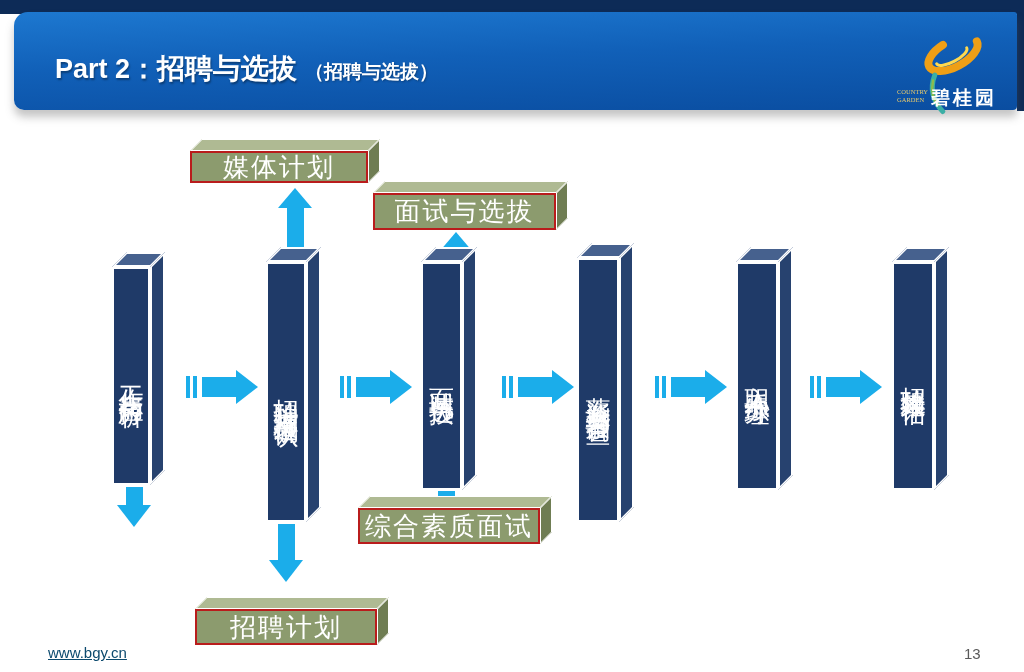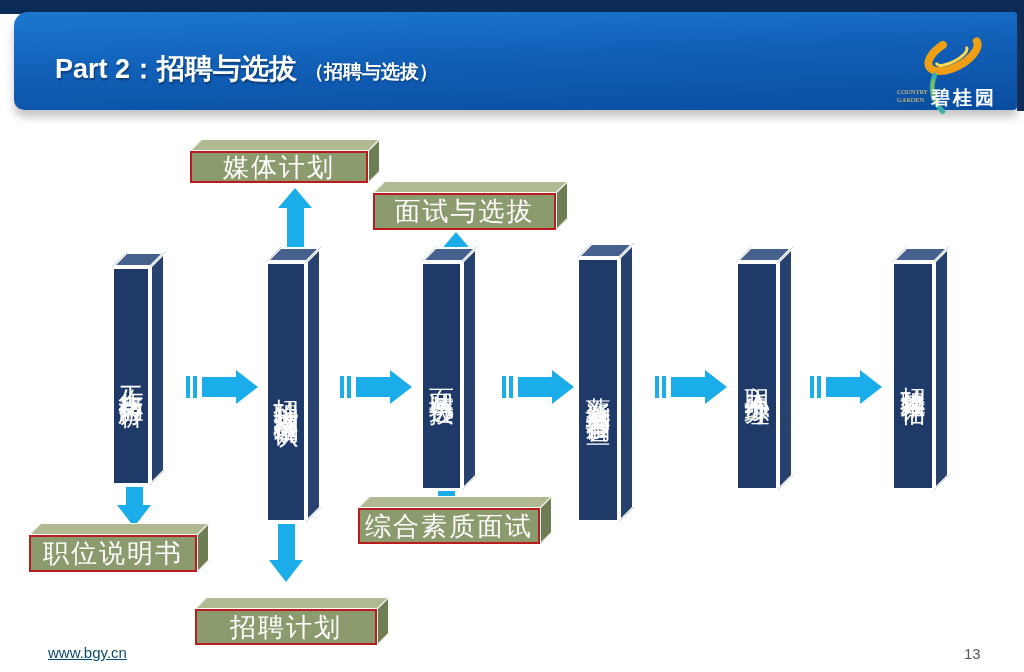--- a/index.html
+++ b/index.html
@@ -98,25 +98,20 @@
   <div class="callout" style="left:190px;top:151px;width:178px;height:32px">
     <div class="c-top"></div>
     <div class="c-side"></div>
     <div class="c-front">媒体计划</div>
   </div>
   <div class="callout" style="left:373px;top:193px;width:183px;height:37px">
     <div class="c-top"></div>
     <div class="c-side"></div>
     <div class="c-front">面试与选拔</div>
   </div>
-  <div class="callout" style="left:29px;top:535px;width:168px;height:37px">
-    <div class="c-top"></div>
-    <div class="c-side"></div>
-    <div class="c-front">职位说明书</div>
-  </div>
   <div class="callout" style="left:195px;top:609px;width:182px;height:36px">
     <div class="c-top"></div>
     <div class="c-side"></div>
     <div class="c-front">招聘计划</div>
   </div>
   <div class="callout" style="left:358px;top:508px;width:182px;height:36px">
     <div class="c-top"></div>
     <div class="c-side"></div>
     <div class="c-front">综合素质面试</div>
   </div>

